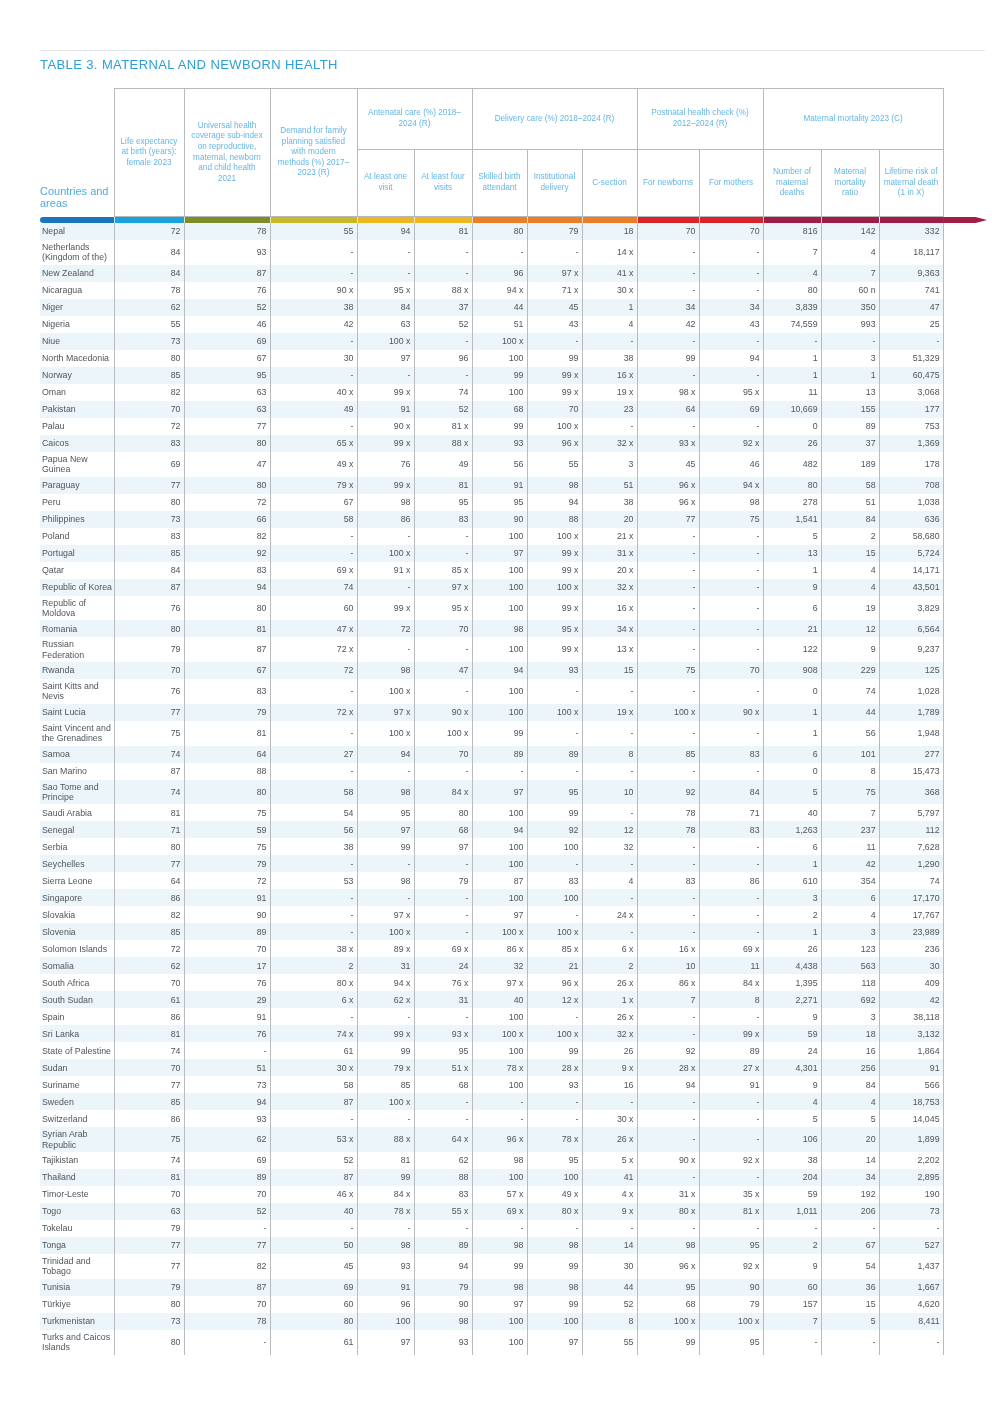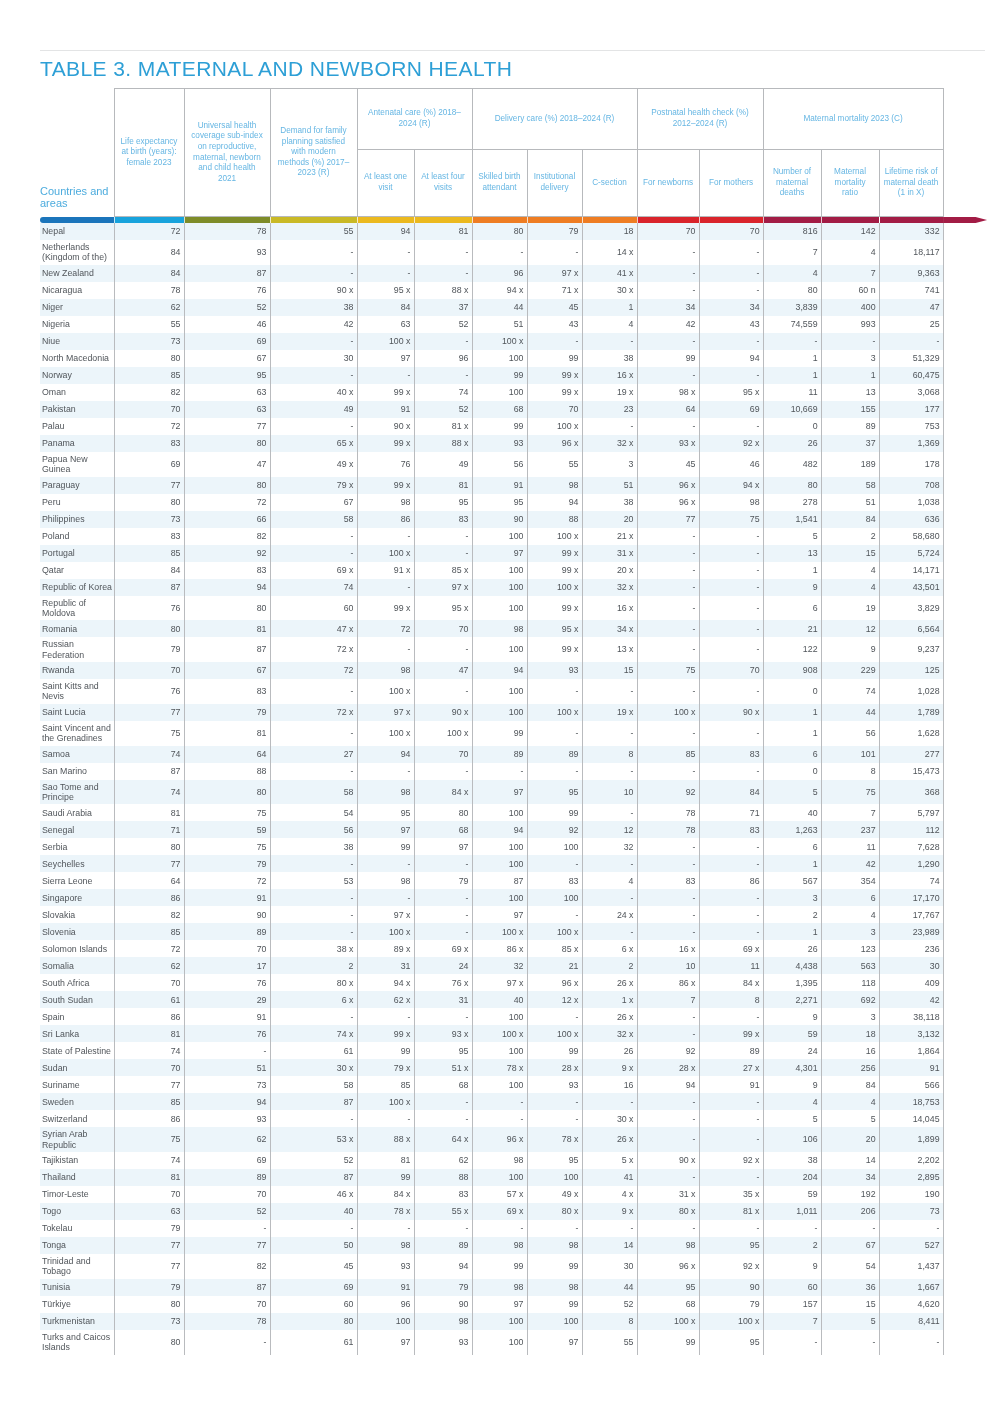--- a/index.html
+++ b/index.html
@@ -2,21 +2,21 @@
 <html><head>
 <meta charset="utf-8">
 <style>
   html,body { margin:0; padding:0; background:#ffffff; }
   .page {
     position:relative; width:992px; height:1403px; background:#ffffff;
     font-family:"Liberation Sans", sans-serif; overflow:hidden;
   }
   .top-rule { position:absolute; left:40px; top:50px; width:945px; height:1px; background:#e3e4e5; }
   .title {
-    position:absolute; left:40px; top:57px; font-size:21px; letter-spacing:.4px;
+    position:absolute; left:40px; top:57px; font-size:13px; letter-spacing:.4px;
     color:#2d9fd6; font-weight:normal;
   }
   table.mnh {
     position:absolute; left:40px; top:88px; width:903px;
     table-layout:fixed; border-collapse:collapse;
   }
   
   thead th {
     border:1px solid #b7b9bc; font-weight:normal; color:#66b6e3;
     font-size:8.2px; line-height:1.3; text-align:center; vertical-align:middle;
@@ -186,21 +186,21 @@
           <td class="val">52</td>
           <td class="val">38</td>
           <td class="val">84</td>
           <td class="val">37</td>
           <td class="val">44</td>
           <td class="val">45</td>
           <td class="val">1</td>
           <td class="val">34</td>
           <td class="val">34</td>
           <td class="val">3,839</td>
-          <td class="val">400</td>
+          <td class="val">350</td>
           <td class="val">47</td>
         </tr>
         <tr>
           <td class="country">Nigeria</td>
           <td class="val">55</td>
           <td class="val">46</td>
           <td class="val">42</td>
           <td class="val">63</td>
           <td class="val">52</td>
           <td class="val">51</td>
@@ -302,21 +302,21 @@
           <td class="val">99</td>
           <td class="val">100 x</td>
           <td class="val">-</td>
           <td class="val">-</td>
           <td class="val">-</td>
           <td class="val">0</td>
           <td class="val">89</td>
           <td class="val">753</td>
         </tr>
         <tr>
-          <td class="country">Panama</td>
+          <td class="country">Caicos</td>
           <td class="val">83</td>
           <td class="val">80</td>
           <td class="val">65 x</td>
           <td class="val">99 x</td>
           <td class="val">88 x</td>
           <td class="val">93</td>
           <td class="val">96 x</td>
           <td class="val">32 x</td>
           <td class="val">93 x</td>
           <td class="val">92 x</td>
@@ -555,21 +555,21 @@
           <td class="val">-</td>
           <td class="val">100 x</td>
           <td class="val">100 x</td>
           <td class="val">99</td>
           <td class="val">-</td>
           <td class="val">-</td>
           <td class="val">-</td>
           <td class="val">-</td>
           <td class="val">1</td>
           <td class="val">56</td>
-          <td class="val">1,628</td>
+          <td class="val">1,948</td>
         </tr>
         <tr>
           <td class="country">Samoa</td>
           <td class="val">74</td>
           <td class="val">64</td>
           <td class="val">27</td>
           <td class="val">94</td>
           <td class="val">70</td>
           <td class="val">89</td>
           <td class="val">89</td>
@@ -681,21 +681,21 @@
           <td class="val">64</td>
           <td class="val">72</td>
           <td class="val">53</td>
           <td class="val">98</td>
           <td class="val">79</td>
           <td class="val">87</td>
           <td class="val">83</td>
           <td class="val">4</td>
           <td class="val">83</td>
           <td class="val">86</td>
-          <td class="val">567</td>
+          <td class="val">610</td>
           <td class="val">354</td>
           <td class="val">74</td>
         </tr>
         <tr>
           <td class="country">Singapore</td>
           <td class="val">86</td>
           <td class="val">91</td>
           <td class="val">-</td>
           <td class="val">-</td>
           <td class="val">-</td>

